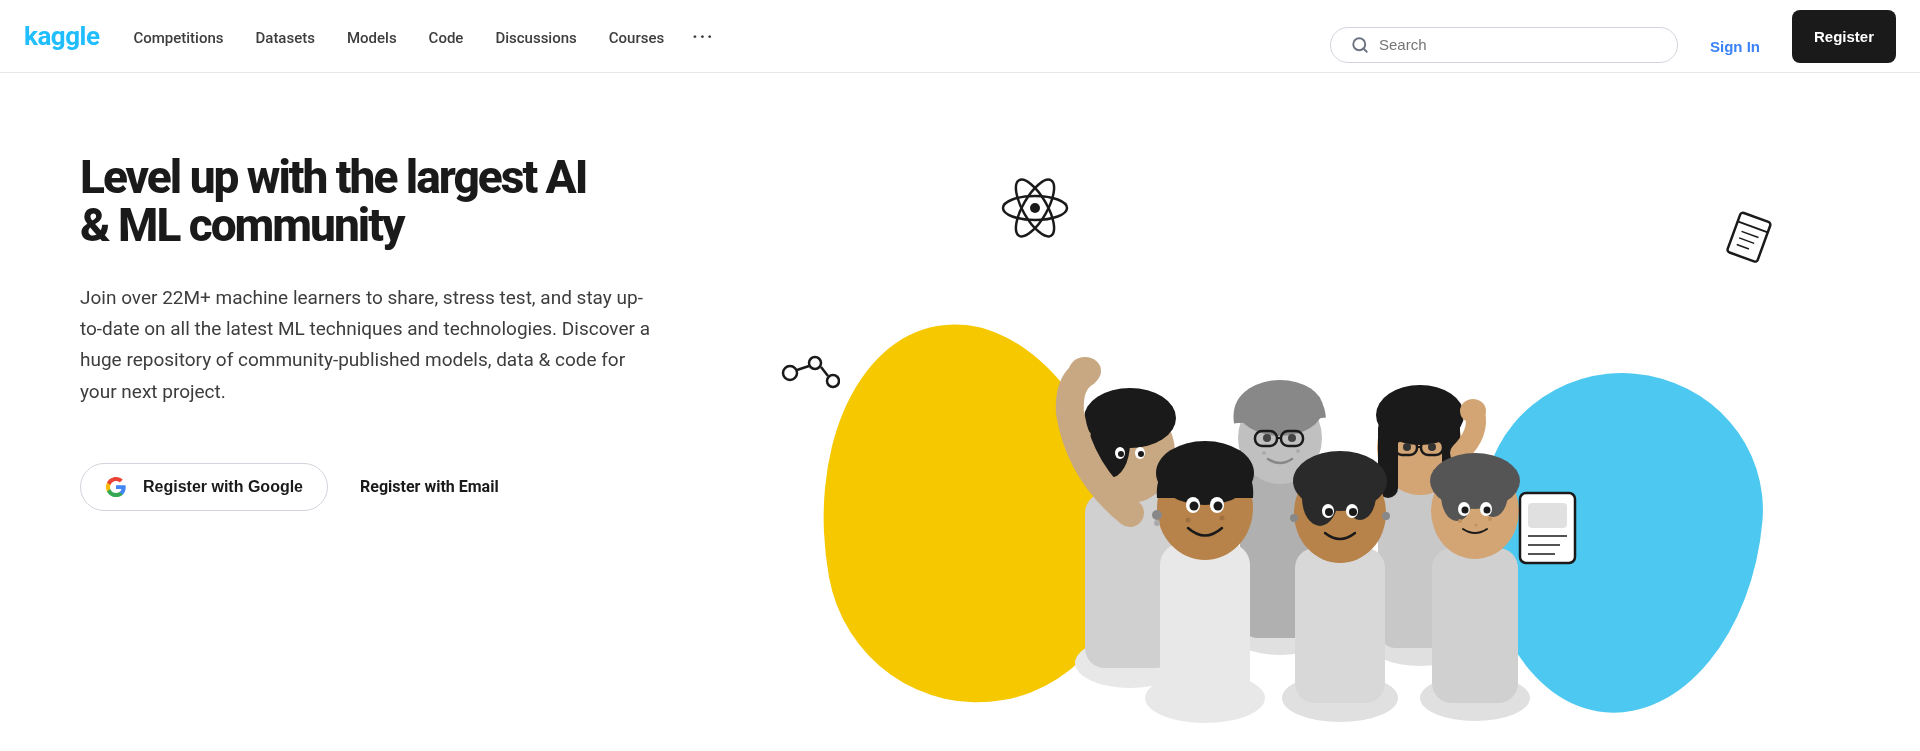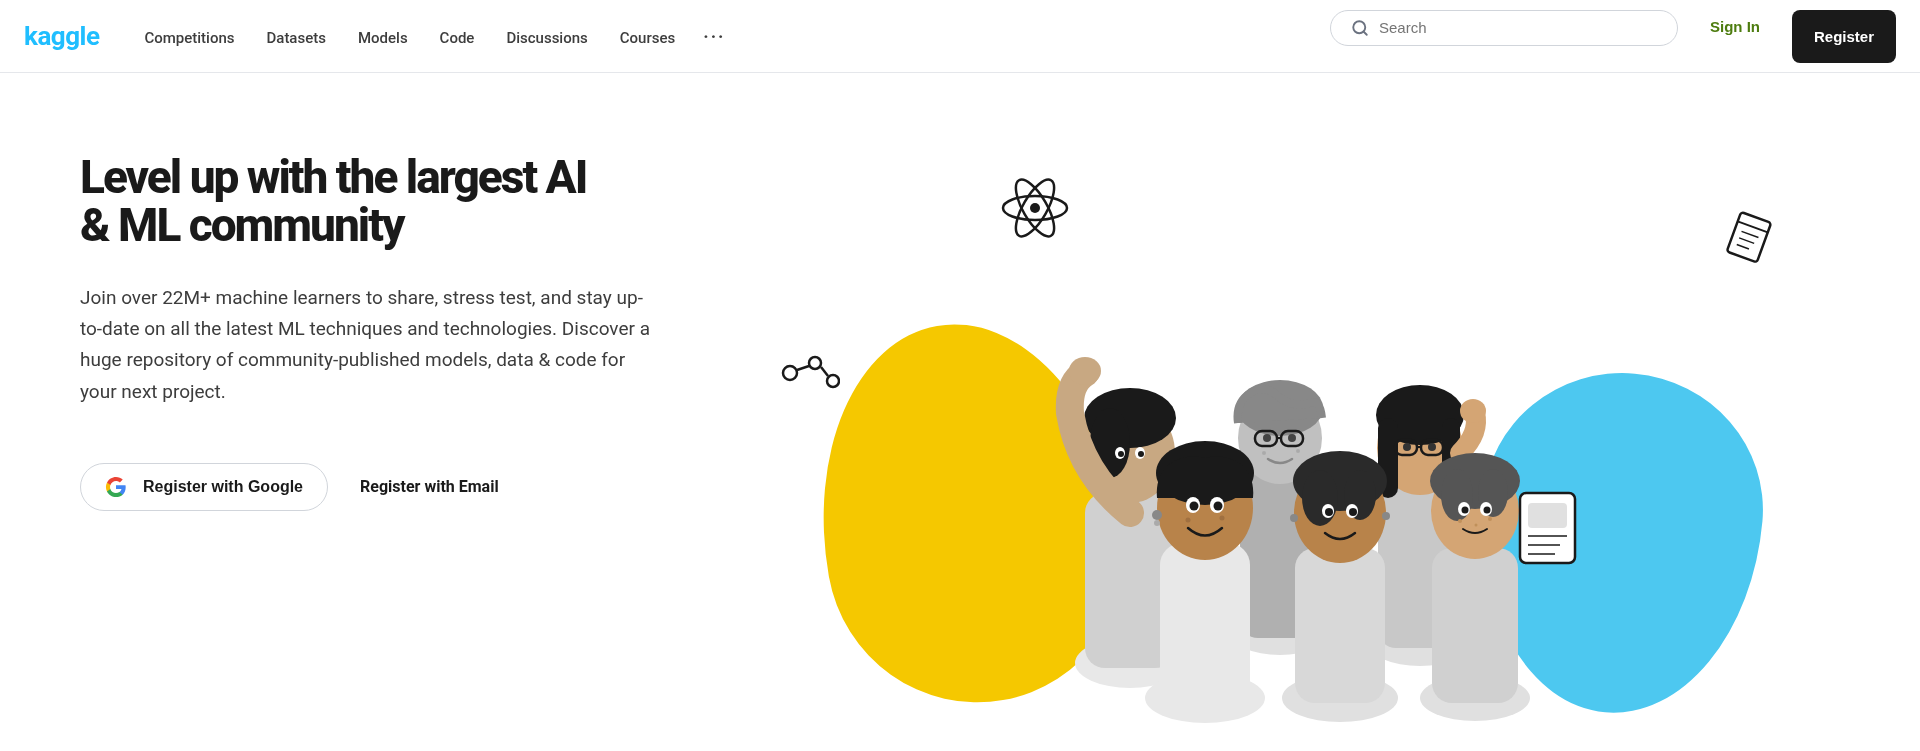--- a/index.html
+++ b/index.html
@@ -20,21 +20,21 @@
     .navbar {
       display: flex;
       align-items: center;
       height: 73px;
       padding: 0 24px;
       border-bottom: 1px solid #e5e7eb;
       background: #fff;
       position: sticky;
       top: 0;
       z-index: 100;
-      gap: 11px;
+      gap: 0;
     }
 
     .navbar-logo {
       display: flex;
       align-items: center;
       gap: 0;
       margin-right: 20px;
       text-decoration: none;
     }
 
@@ -68,21 +68,21 @@
       font-size: 18px;
       font-weight: 700;
       padding: 8px 10px;
       border-radius: 6px;
       cursor: pointer;
       letter-spacing: 2px;
     }
 
     .nav-right {
       display: flex;
-      align-items: flex-start;
+      align-items: flex-end;
       gap: 16px;
       margin-left: auto;
     }
 
     .search-bar {
       display: flex;
       align-items: center;
       border: 1.5px solid #d1d5db;
       border-radius: 50px;
       padding: 8px 20px;
@@ -103,21 +103,21 @@
       outline: none;
       font-size: 15px;
       color: #6b7280;
       background: transparent;
       width: 100%;
     }
 
     .sign-in-btn {
       font-size: 15px;
       font-weight: 600;
-      color: #4d7c0f;
+      color: #3b82f6;
       cursor: pointer;
       padding: 8px 16px;
       border-radius: 6px;
       background: transparent;
       border: none;
       transition: background 0.15s;
     }
 
     .register-btn {
       font-size: 15px;

